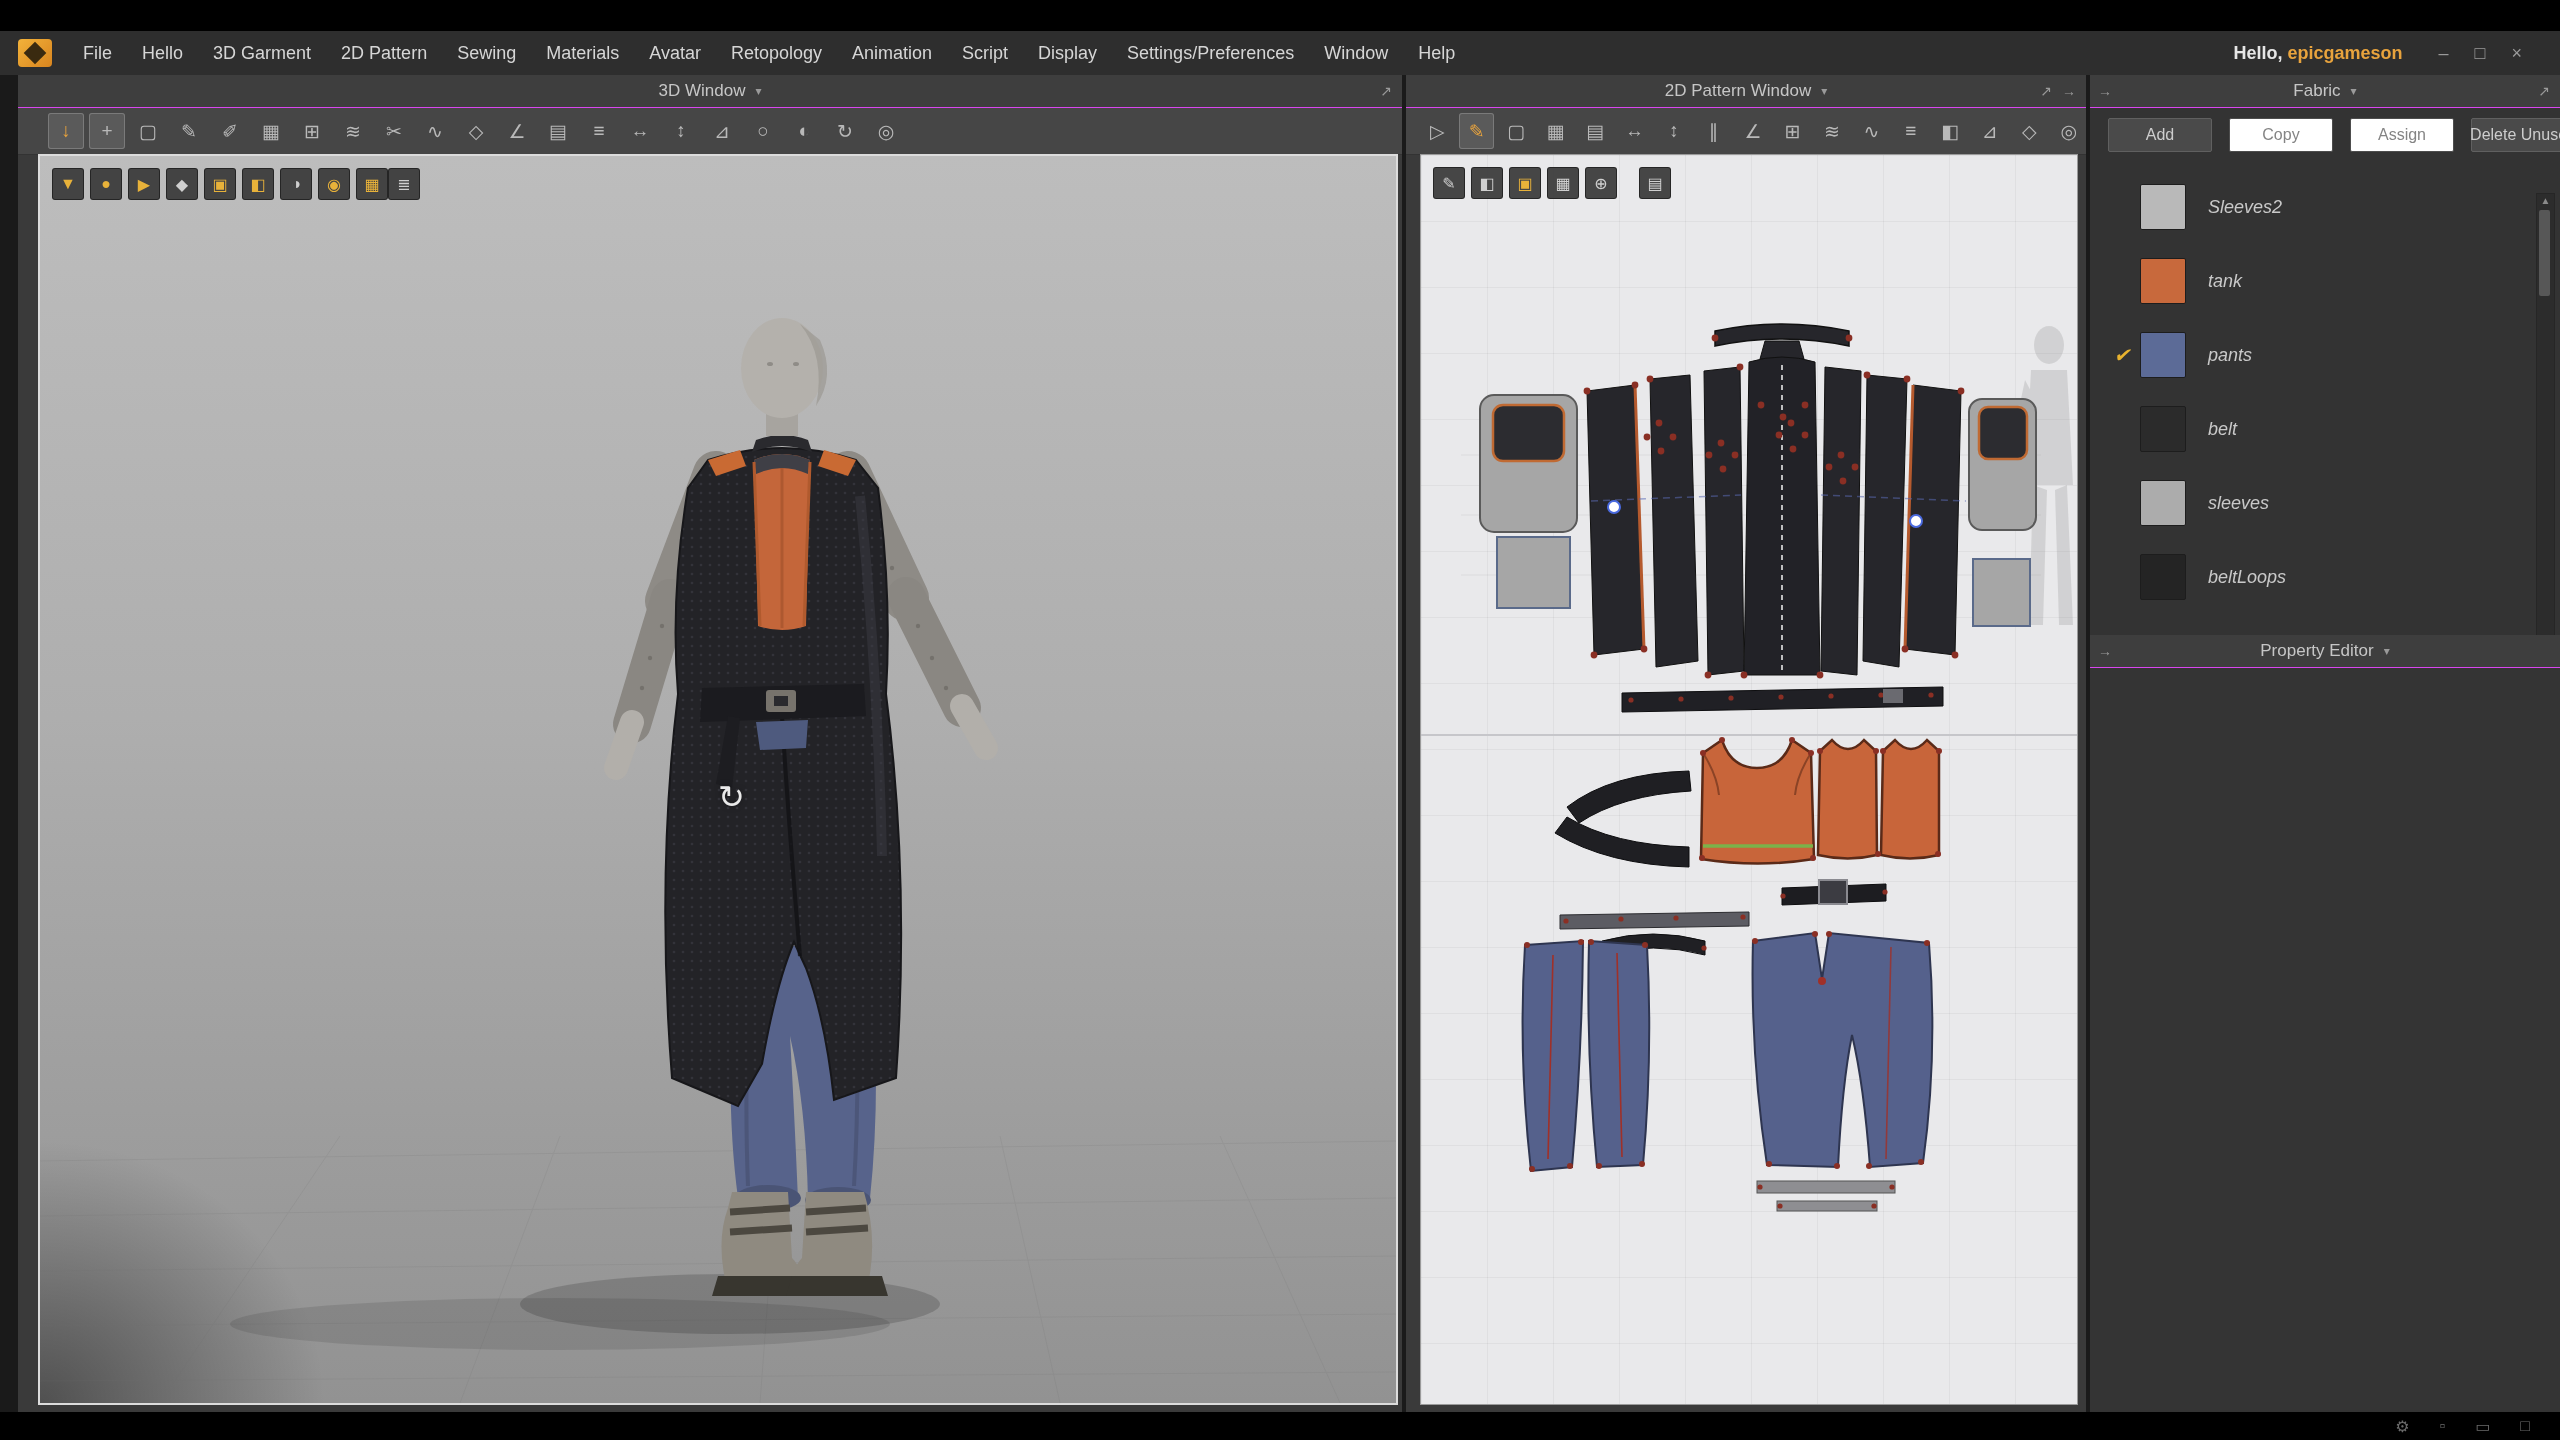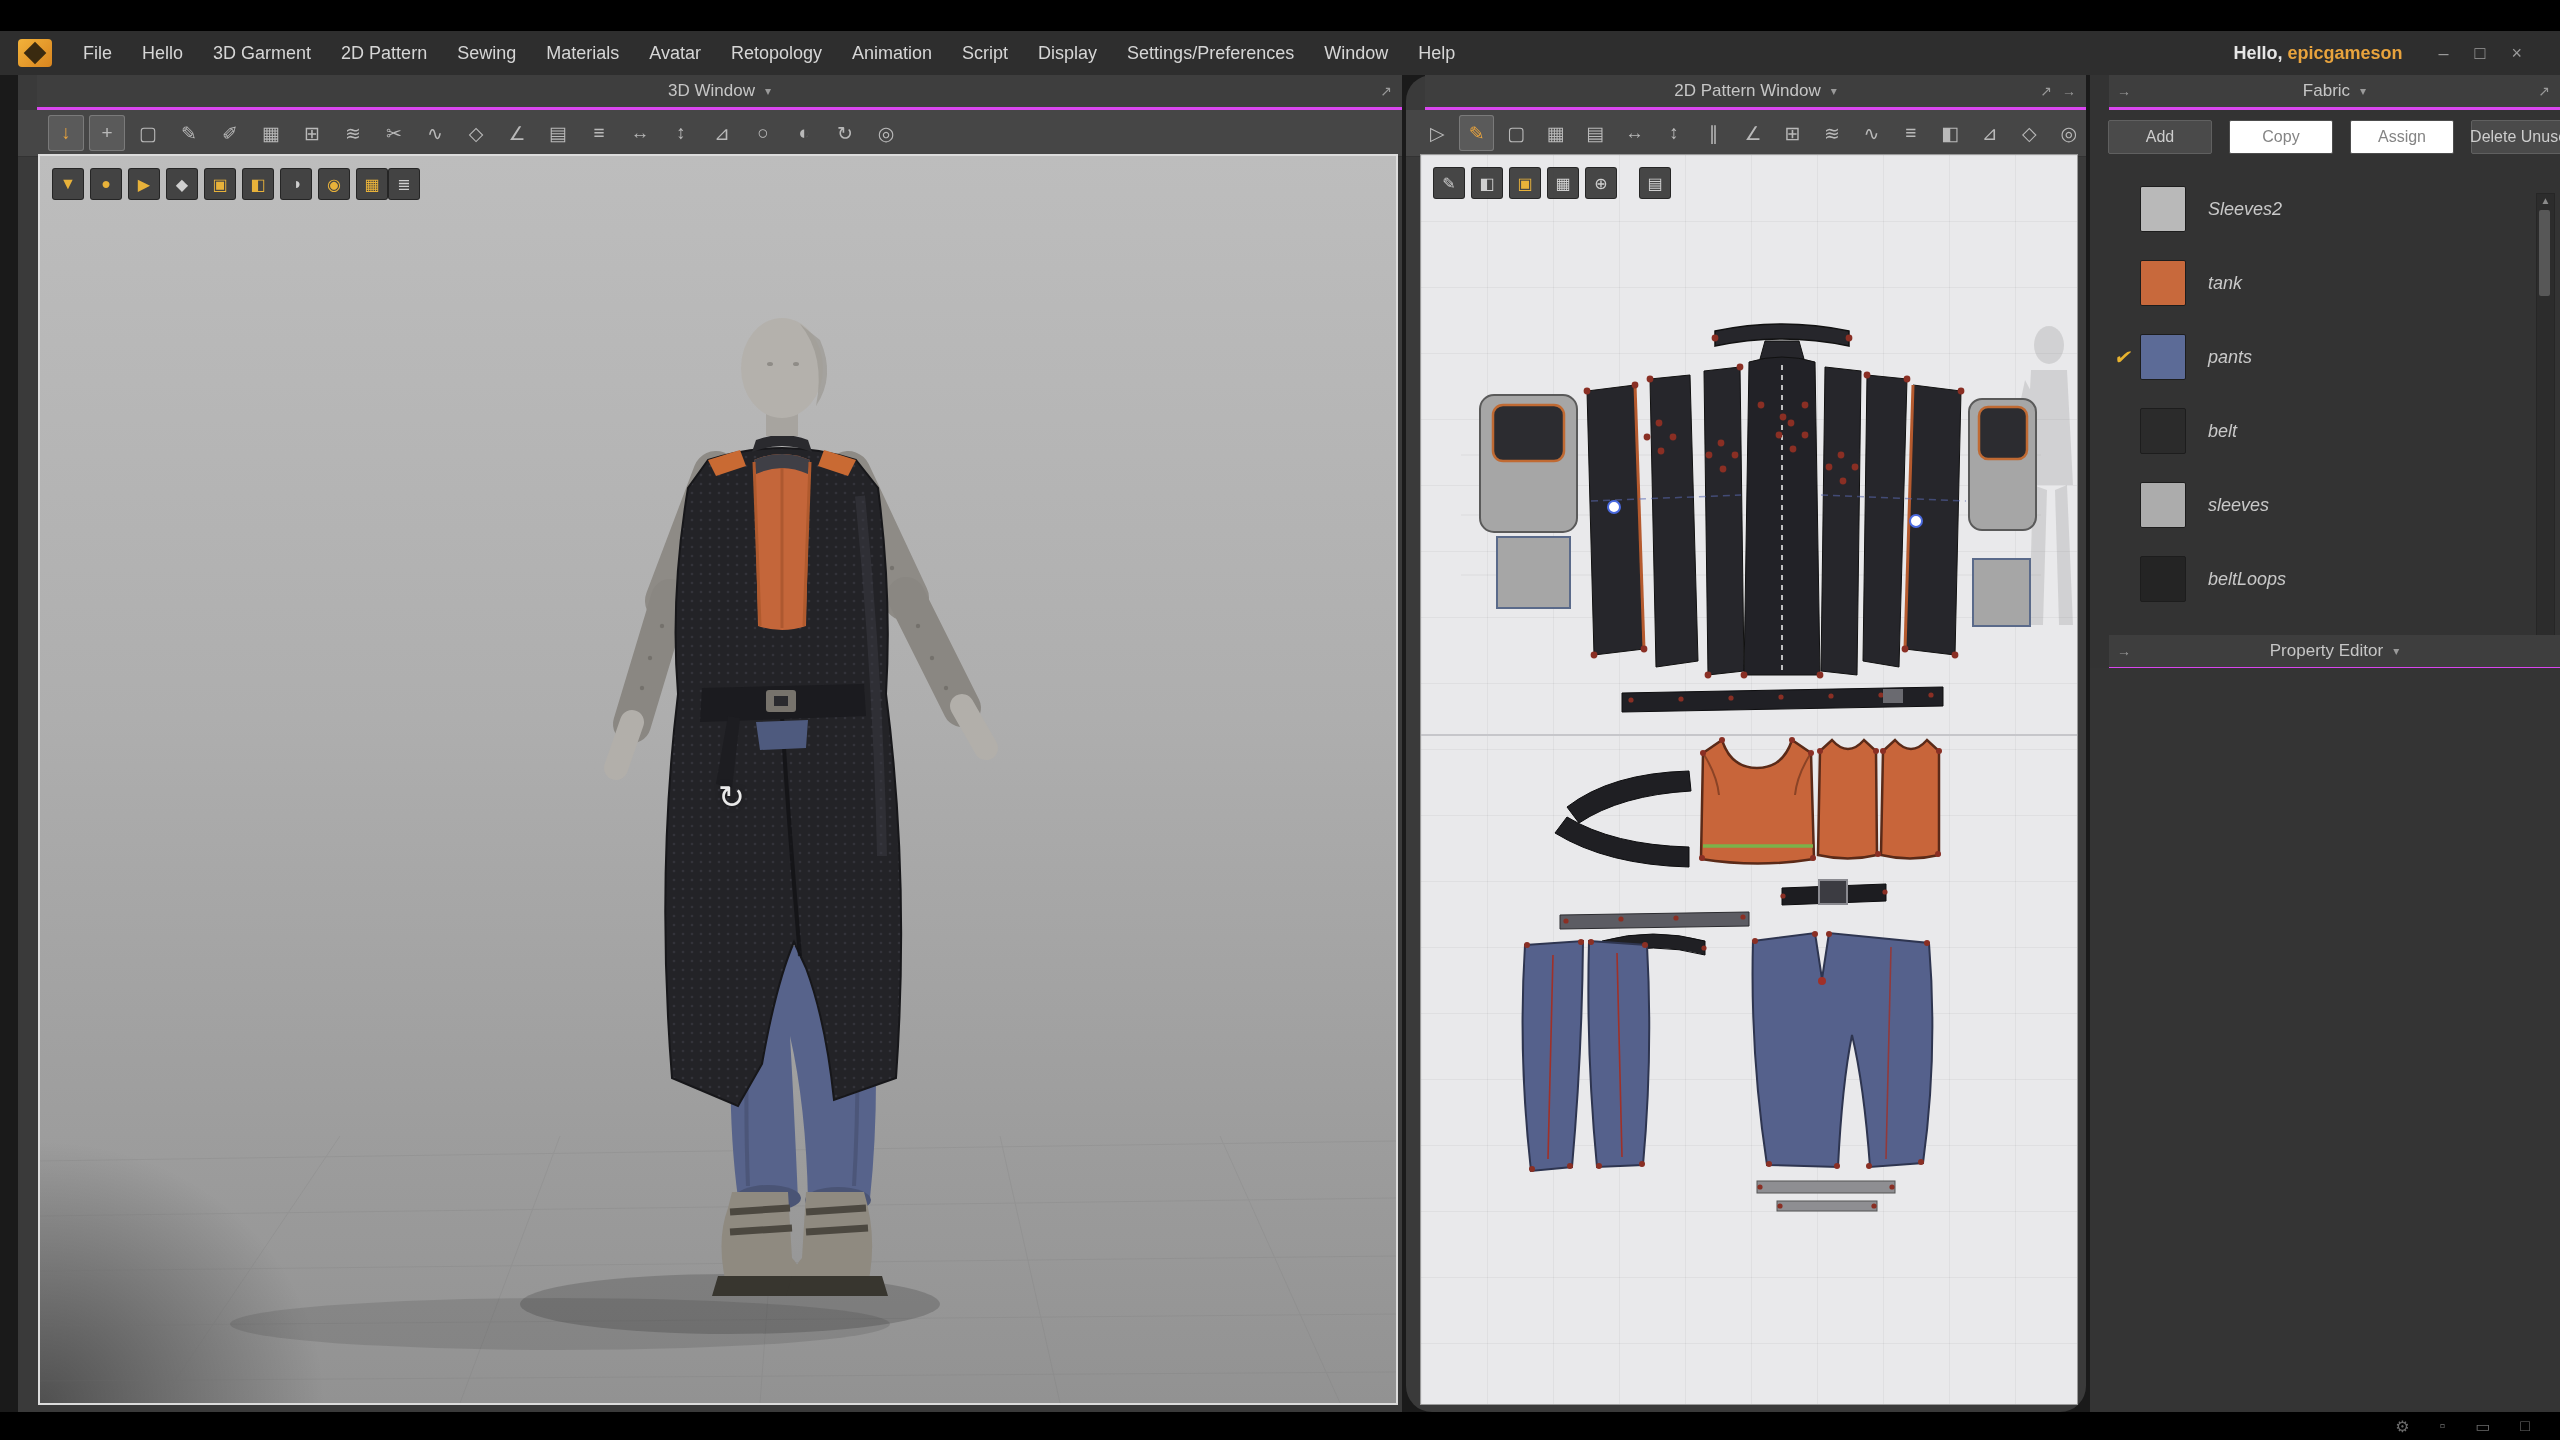--- a/index.html
+++ b/index.html
@@ -16,24 +16,24 @@
   .menu-item{padding:0 15px;font-size:18px;color:#d6d6d6;line-height:44px;cursor:default;}
   .menu-right{margin-left:auto;display:flex;align-items:center;gap:36px;padding-right:38px;}
   .greeting{font-size:18px;color:#e6e6e6;font-weight:bold;}
   .greeting .username{color:#e8a33d;font-weight:bold;}
   .win-controls{display:flex;gap:26px;}
   .win-btn{color:#9a9a9a;font-size:18px;cursor:default;}
   
   .main{position:absolute;top:75px;left:0;right:0;bottom:28px;background:#1a1a1a;}
   .panel{position:absolute;top:0;height:100%;background:#3a3a3a;}
   .panel-3d{left:18px;width:1384px;}
-  .panel-2d{left:1406px;width:680px;border-radius:26px;}
+  .panel-2d{left:1406px;width:680px;}
   .panel-right{left:2090px;width:470px;background:#333;}
-  .title-bar{height:32px;background:#3e3e3e;border-bottom:3px solid #d946ef;display:flex;
-             align-items:center;justify-content:center;position:relative;color:#c6c6c6;font-size:17px;margin-left:19px;}
+  .title-bar{height:32px;background:#3e3e3e;border-bottom:1px solid #d946ef;display:flex;
+             align-items:center;justify-content:center;position:relative;color:#c6c6c6;font-size:17px;}
   .title-bar .caret{margin-left:10px;font-size:12px;color:#9a9a9a;}
   .title-bar .tb-right{position:absolute;right:10px;display:flex;gap:10px;color:#9a9a9a;font-size:14px;}
   .title-bar .tb-left{position:absolute;left:8px;color:#9a9a9a;font-size:14px;}
   .toolbar{height:46px;background:#464646;border-bottom:1px solid #333;display:flex;
            align-items:center;gap:5px;padding-left:30px;}
   .tool{width:36px;height:36px;border-radius:3px;display:flex;align-items:center;justify-content:center;
         font-size:19px;color:#b9b9b9;cursor:default;}
   .tool[data-accent="true"]{color:#e8a33d;}
   .tool[data-active="true"]{background:#5a5a5a;box-shadow:inset 0 0 0 1px #7a7a7a;}
   

